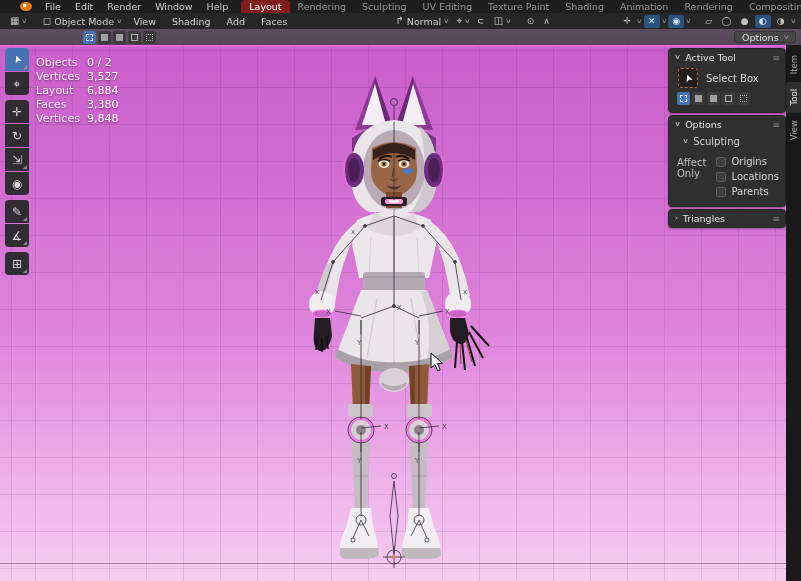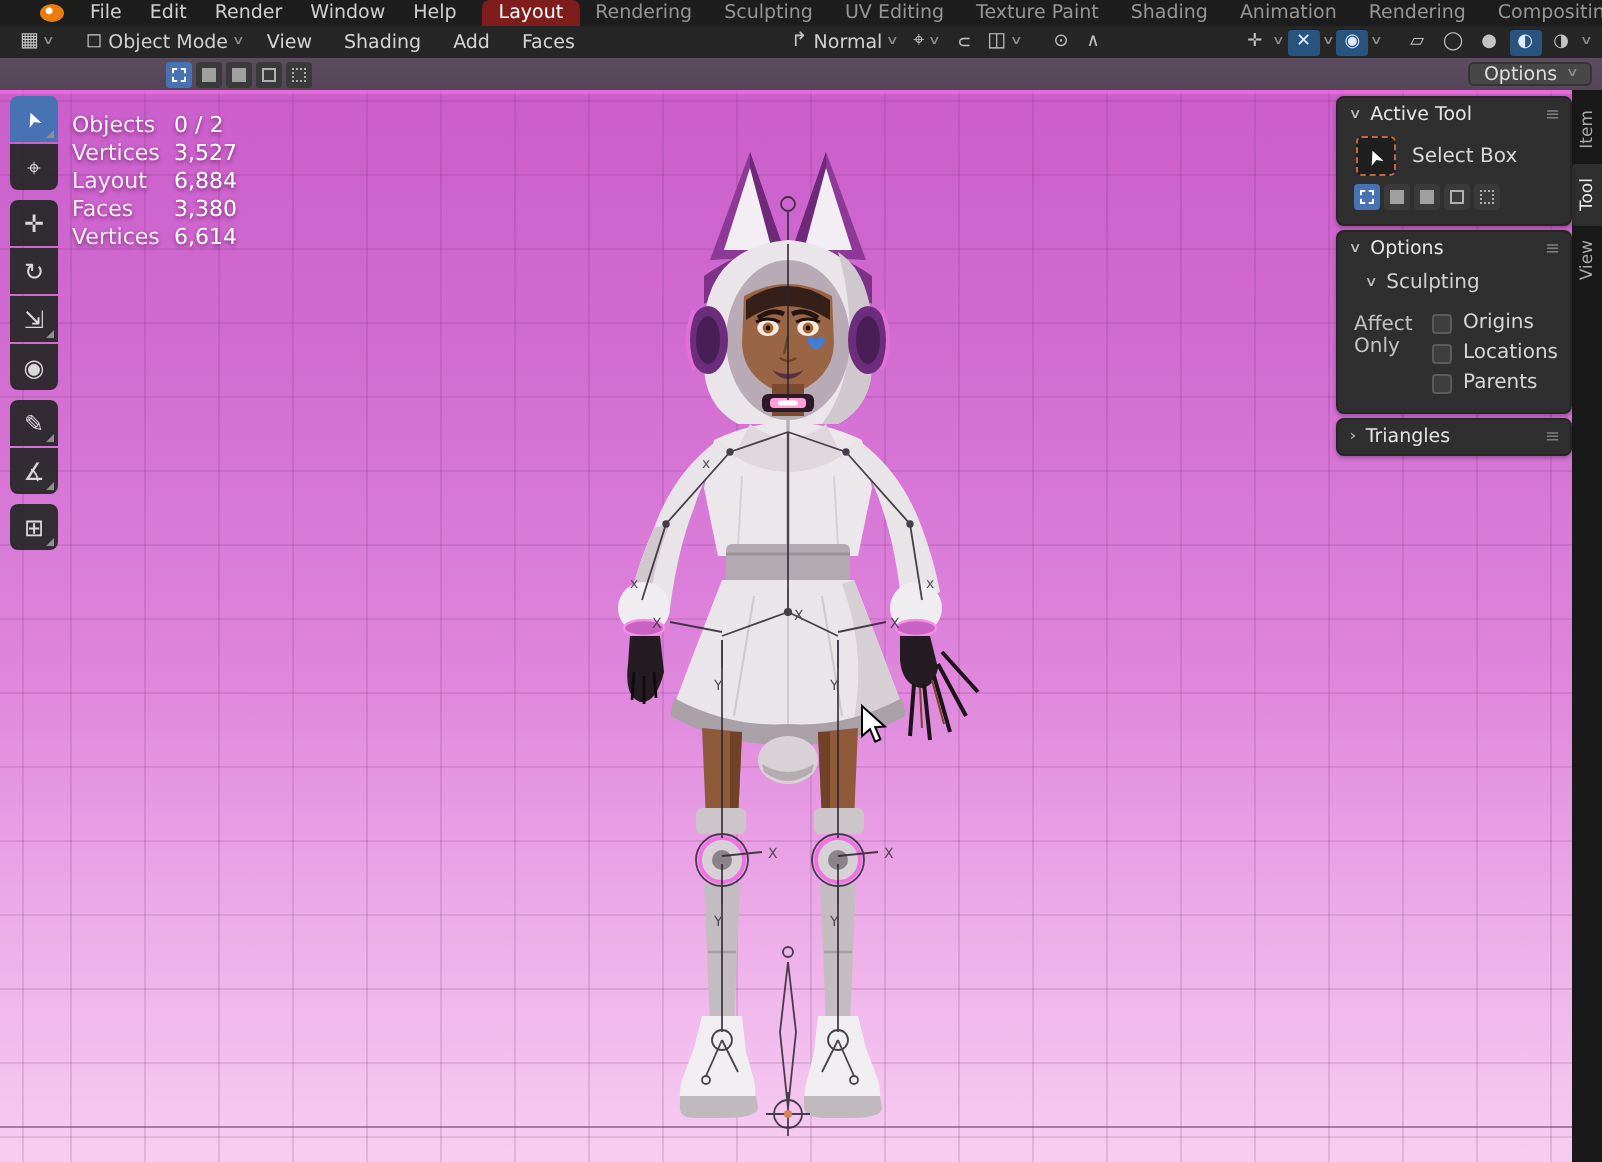--- a/index.html
+++ b/index.html
@@ -204,21 +204,21 @@
   <div class="stats">
     <span class="lab">Objects</span>
       <span>0 / 2</span>
     <span class="lab">Vertices</span>
       <span>3,527</span>
     <span class="lab">Layout</span>
       <span>6,884</span>
     <span class="lab">Faces</span>
       <span>3,380</span>
     <span class="lab">Vertices</span>
-      <span>6,614</span>
+      <span>9,848</span>
   </div>
 
   <div class="tools">
     <div class="tool gt active sub">
         <span class="rotsel">➤</span>
       </div>
     <div class="tool gb">
         <span>⌖</span>
       </div>
     <div class="tool gt">

